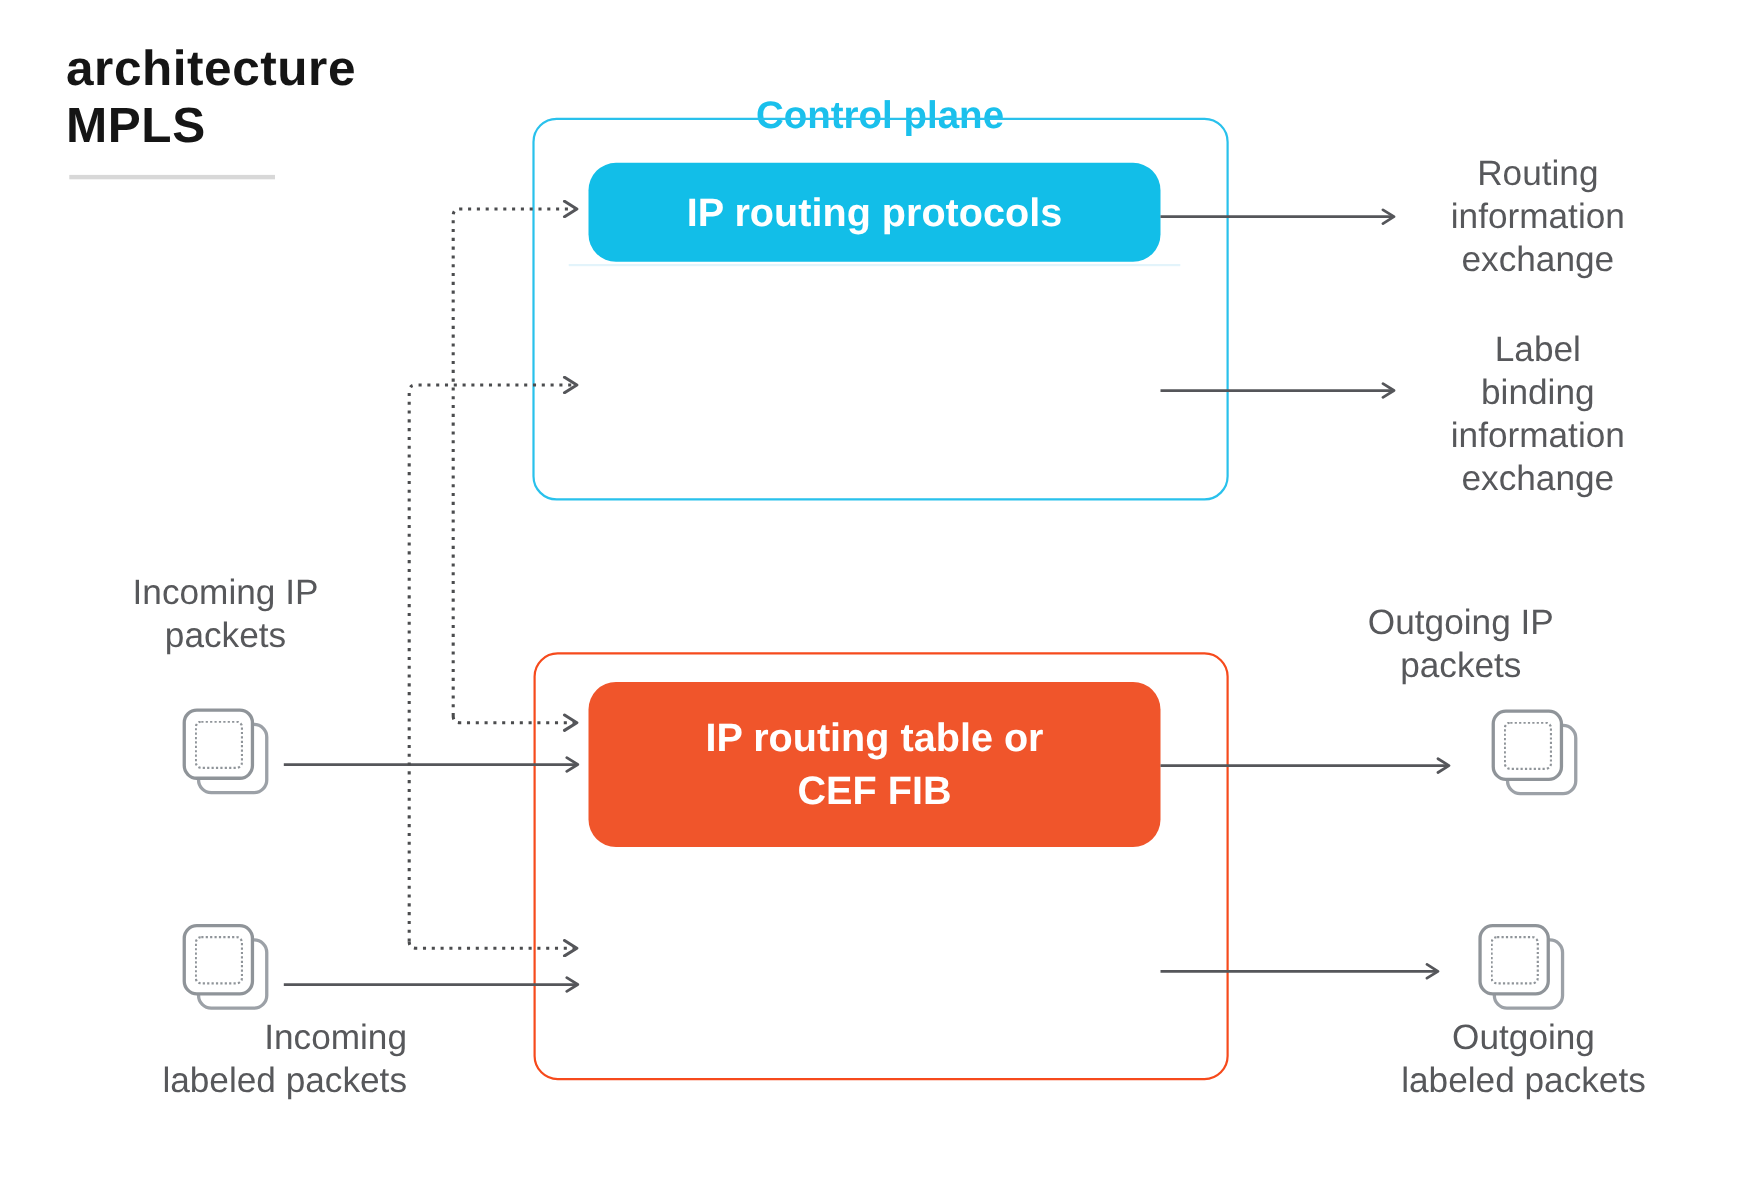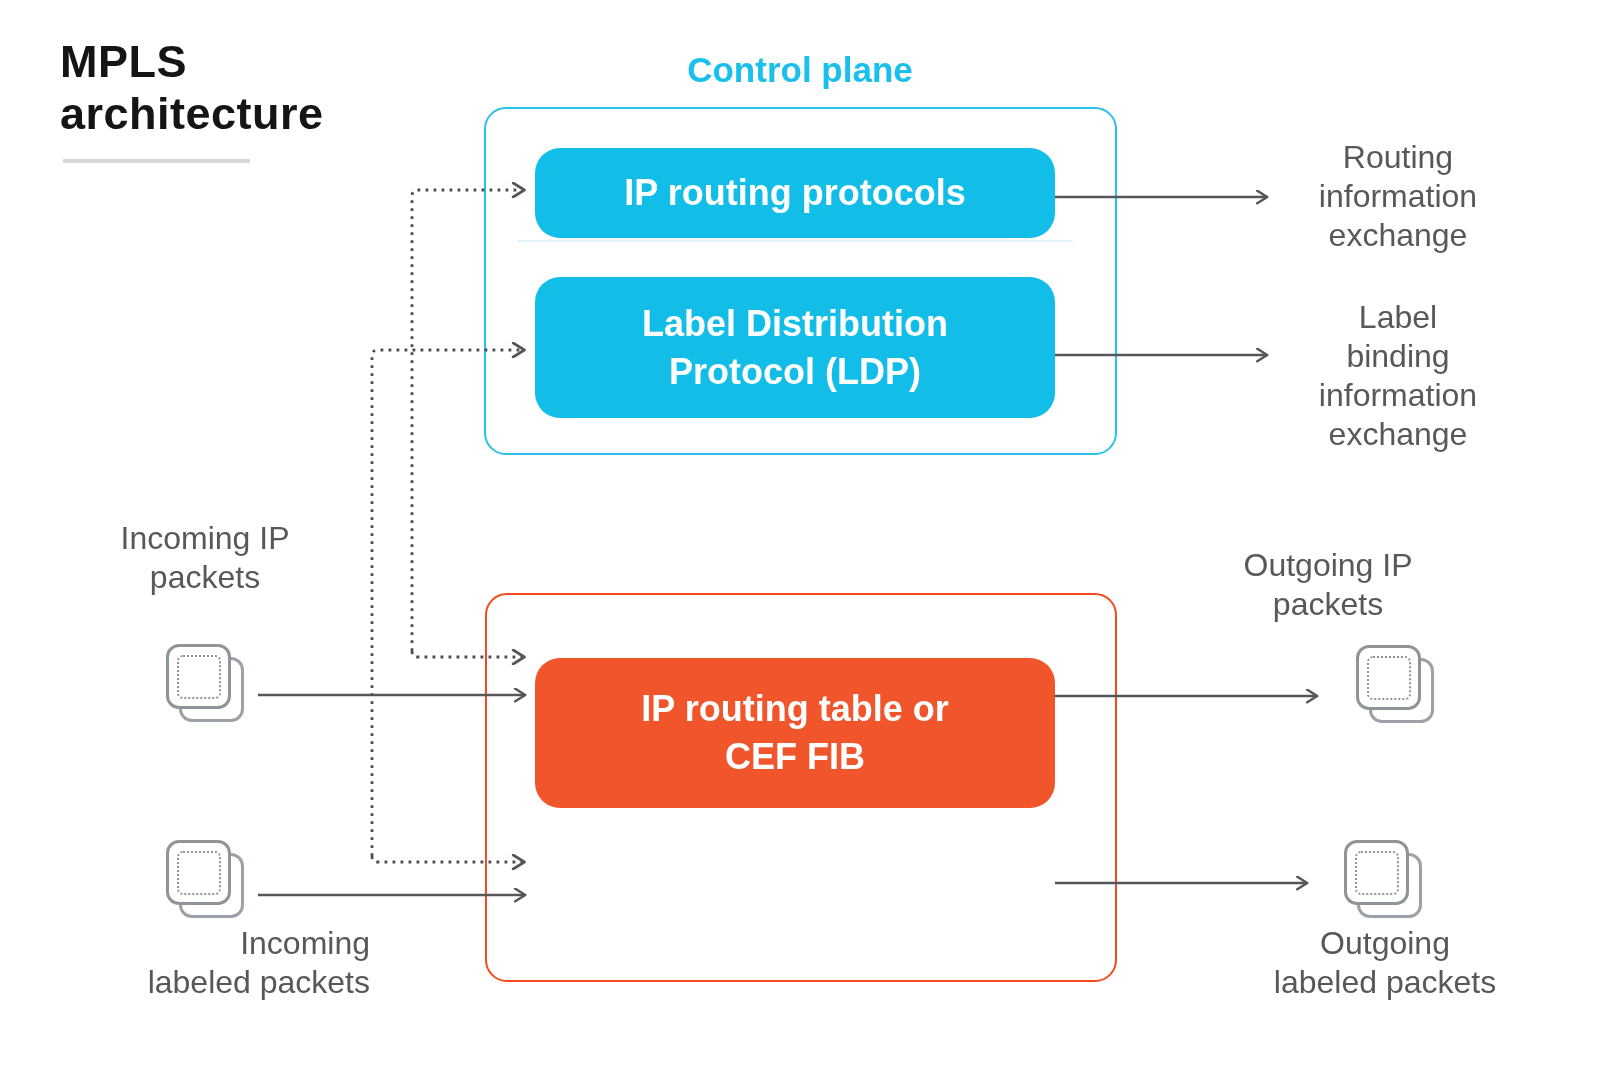--- a/index.html
+++ b/index.html
@@ -15,21 +15,21 @@
   .title{
     position:absolute; left:60px; top:36px;
     font-size:45px; font-weight:bold; color:var(--title-text);
     line-height:52px; letter-spacing:0.5px;
   }
   .title-underline{
     position:absolute; left:63px; top:159px; width:187px; height:4px; background:#D8D8D8;
   }
   .plane-header{
     position:absolute; left:600px; width:400px; text-align:center;
-    font-size:35px; font-weight:bold;
+    font-size:35px; font-weight:bold;margin-top:35px;
   }
   .plane-header.control{ top:50px; color:var(--cyan-header); }
   .plane-header.forwarding{ top:534px; color:var(--orange-header); }
   .plane-outline{
     position:absolute; border-radius:22px; background:transparent;
   }
   .plane-outline.control{
     left:484px; top:107px; width:629px; height:344px; border:2.5px solid var(--cyan-border);
   }
   .plane-outline.forwarding{
@@ -65,40 +65,36 @@
     position:absolute; left:0; top:0; width:1600px; height:1075px;
     z-index:5; pointer-events:none;
   }
 </style>
 </head>
 <body>
 
 <div class="stage">
 
   <div class="title">
+    <div>architecture</div>
     <div>MPLS</div>
-    <div>architecture</div>
   </div>
   <div class="title-underline"></div>
 
   <div class="plane-header control">Control plane</div>
   <div class="plane-outline control"></div>
 
   <div class="pbox cyan" style="top:148px; height:90px;">
     <div>IP routing protocols</div>
   </div>
   <div class="divider"></div>
-  <div class="pbox cyan" style="top:277px; height:141px;">
-    <div>Label Distribution</div>
-    <div>Protocol (LDP)</div>
-  </div>
 
   <div class="plane-outline forwarding"></div>
 
-  <div class="pbox orange" style="top:620px; height:150px;margin-top:38px;">
+  <div class="pbox orange" style="top:620px; height:150px;">
     <div>IP routing table or</div>
     <div>CEF FIB</div>
   </div>
 
   <div class="side-label" style="left:60px; top:519px; width:290px;">
     <div>Incoming IP</div>
     <div>packets</div>
   </div>
   <div class="side-label" style="left:40px; top:924px; width:330px;text-align:right;">
     <div>Incoming</div>

